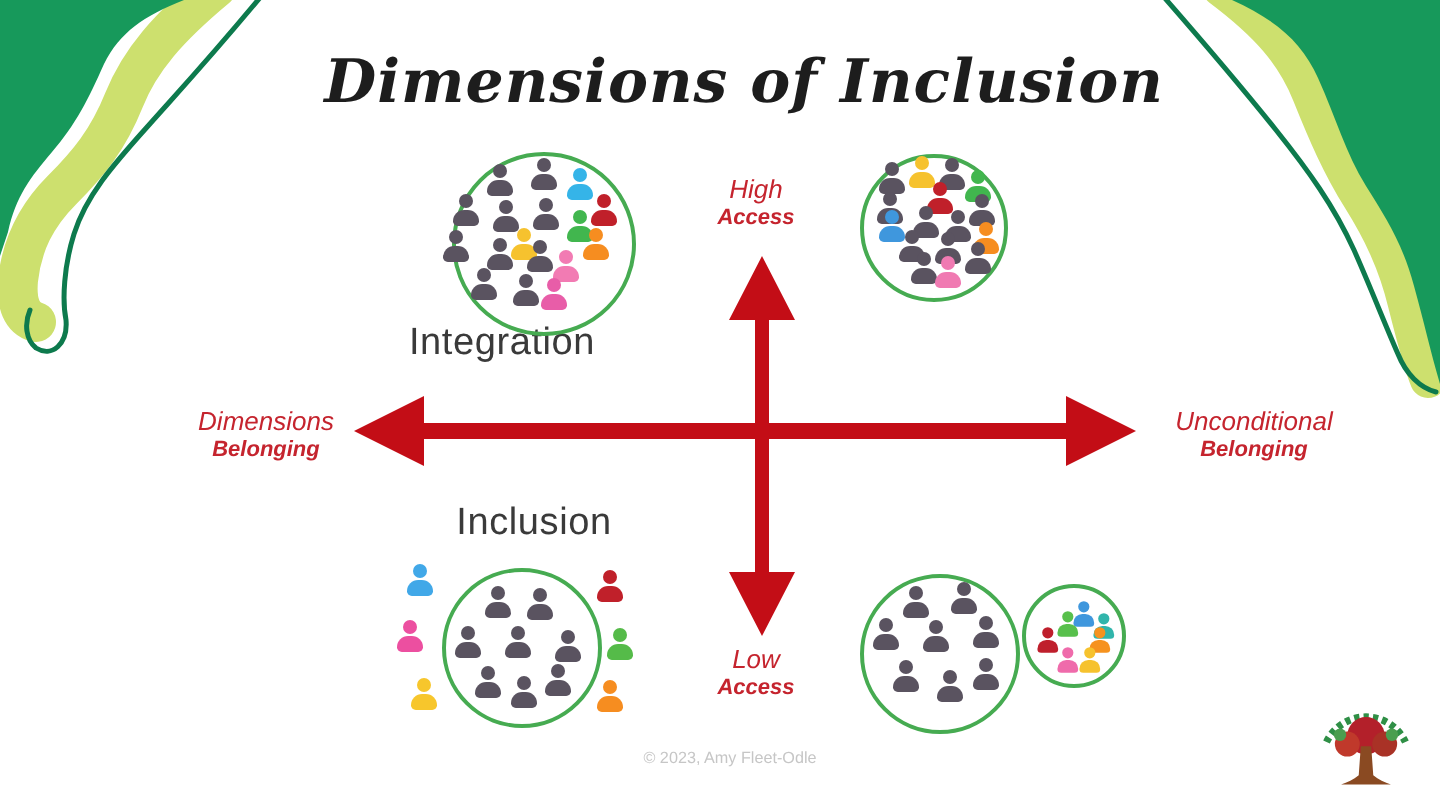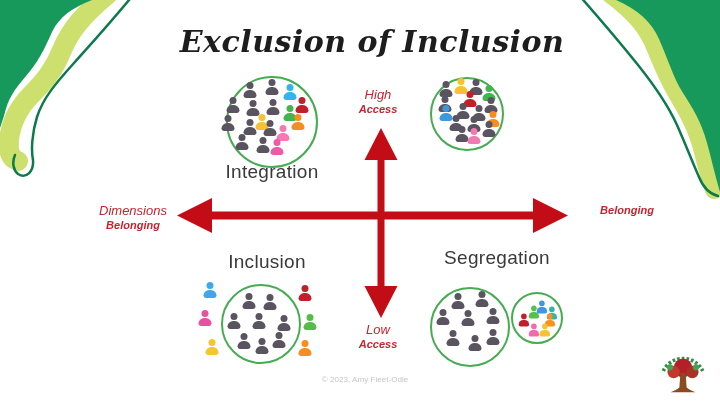--- a/index.html
+++ b/index.html
@@ -22,21 +22,21 @@
   .axis-label{position:absolute;color:var(--label-red);font-style:italic;text-align:center;
               font-size:13px;line-height:15px;white-space:nowrap;}
   .axis-label .l2{display:block;font-weight:bold;font-size:11px;}
   .axis-label .l1{display:block;}
   #al-top{left:378px;top:87px;transform:translateX(-50%);}
   #al-bottom{left:378px;top:322px;transform:translateX(-50%);}
   #al-left{left:133px;top:203px;transform:translateX(-50%);}
   #al-right{left:627px;top:203px;transform:translateX(-50%);}
   .qlabel{position:absolute;transform:translateX(-50%);color:var(--q-label);
           font-size:19px;letter-spacing:.3px;white-space:nowrap;}
-  #lb-integration{left:272px;top:161px;}
+  #lb-integration{left:251px;top:161px;}
   #lb-inclusion{left:477px;top:152px;}
   #lb-exclusion{left:267px;top:251px;}
   #lb-segregation{left:497px;top:247px;}
   .q-circle{position:absolute;border:2.5px solid var(--circle-green);border-radius:50%;
             box-sizing:border-box;}
   .person{position:absolute;width:15px;height:16px;}
   .person::before{content:"";position:absolute;left:50%;top:0;transform:translateX(-50%);
                   width:7px;height:7px;border-radius:50%;background:currentColor;}
   .person::after{content:"";position:absolute;left:50%;bottom:0;transform:translateX(-50%);
                  width:13px;height:8.5px;border-radius:7px 7px 3px 3px;background:currentColor;}
@@ -54,46 +54,46 @@
     <path d="M0 0 L92 0 C 72 8 60 16 52 32 C 44 50 38 62 26 76 C 15 89 8 98 4 116 L0 128 Z" fill="var(--corner-dark)"></path>
     <path d="M134 -6 C 106 28 90 45 74 63 C 56 83 43 98 37 117 C 32 133 31 150 33 160 C 34 172 26 179 18 174 C 13 170 12 162 15 155" fill="none" stroke="var(--corner-line)" stroke-width="2.5" stroke-linecap="round"></path>
   </svg>
 
   <svg id="corner-right" class="corner" width="160" height="260" viewBox="0 0 160 260">
     <path d="M50 -6 C 74 12 87 27 95 47 C 103 67 110 83 120 99 C 130 115 138 131 143 152 C 147 168 150 180 154 190" fill="none" stroke="var(--corner-light)" stroke-width="18" stroke-linecap="round"></path>
     <path d="M160 0 L56 0 C 78 10 91 21 99 39 C 108 59 113 77 123 93 C 133 109 141 121 147 143 C 152 161 155 175 160 192 Z" fill="var(--corner-dark)"></path>
     <path d="M18 -6 C 46 26 62 45 78 65 C 94 85 107 103 117 125 C 125 143 132 161 139 177 C 143 187 150 194 158 196" fill="none" stroke="var(--corner-line)" stroke-width="2.5" stroke-linecap="round"></path>
   </svg>
 
-  <div class="title">Exclusion of Inclusion</div>
+  <div class="title">Dimensions of Inclusion</div>
 
   <svg class="arrows" width="720" height="404" viewBox="0 0 720 404">
     <polygon fill="var(--arrow-red)" points="177,215.5 212,198 212,211.5 533,211.5 533,198 568,215.5 533,233 533,219.5 212,219.5 212,233"></polygon>
     <polygon fill="var(--arrow-red)" points="381,128 397.5,160 384.5,160 384.5,286 397.5,286 381,318 364.5,286 377.5,286 377.5,160 364.5,160"></polygon>
   </svg>
 
   <div class="axis-label" id="al-top">
     <span class="l1">High</span>
     <span class="l2">Access</span>
   </div>
   <div class="axis-label" id="al-bottom">
     <span class="l1">Low</span>
     <span class="l2">Access</span>
   </div>
   <div class="axis-label" id="al-left">
     <span class="l1">Dimensions</span>
     <span class="l2">Belonging</span>
   </div>
   <div class="axis-label" id="al-right">
+    <span class="l1">Unconditional</span>
     <span class="l2">Belonging</span>
   </div>
 
   <div class="qlabel" id="lb-integration">Integration</div>
   <div class="qlabel" id="lb-exclusion">Inclusion</div>
-  <div class="qlabel" id="lb-segregation">Segregation</div>
 
   <div id="diagram">
       <div class="q-circle" style="left: 226px; top: 76px; height: 92px; width: 92px;"></div>
       <span class="person" style="left: 242.5px; top: 82px; color: rgb(90, 83, 96);"></span>
       <span class="person" style="left: 264.5px; top: 79px; color: rgb(90, 83, 96);"></span>
       <span class="person" style="left: 282.5px; top: 84px; color: rgb(53, 180, 232);"></span>
       <span class="person" style="left: 225.5px; top: 97px; color: rgb(90, 83, 96);"></span>
       <span class="person" style="left: 245.5px; top: 100px; color: rgb(90, 83, 96);"></span>
       <span class="person" style="left: 265.5px; top: 99px; color: rgb(90, 83, 96);"></span>
       <span class="person" style="left: 294.5px; top: 97px; color: rgb(192, 32, 42);"></span>

